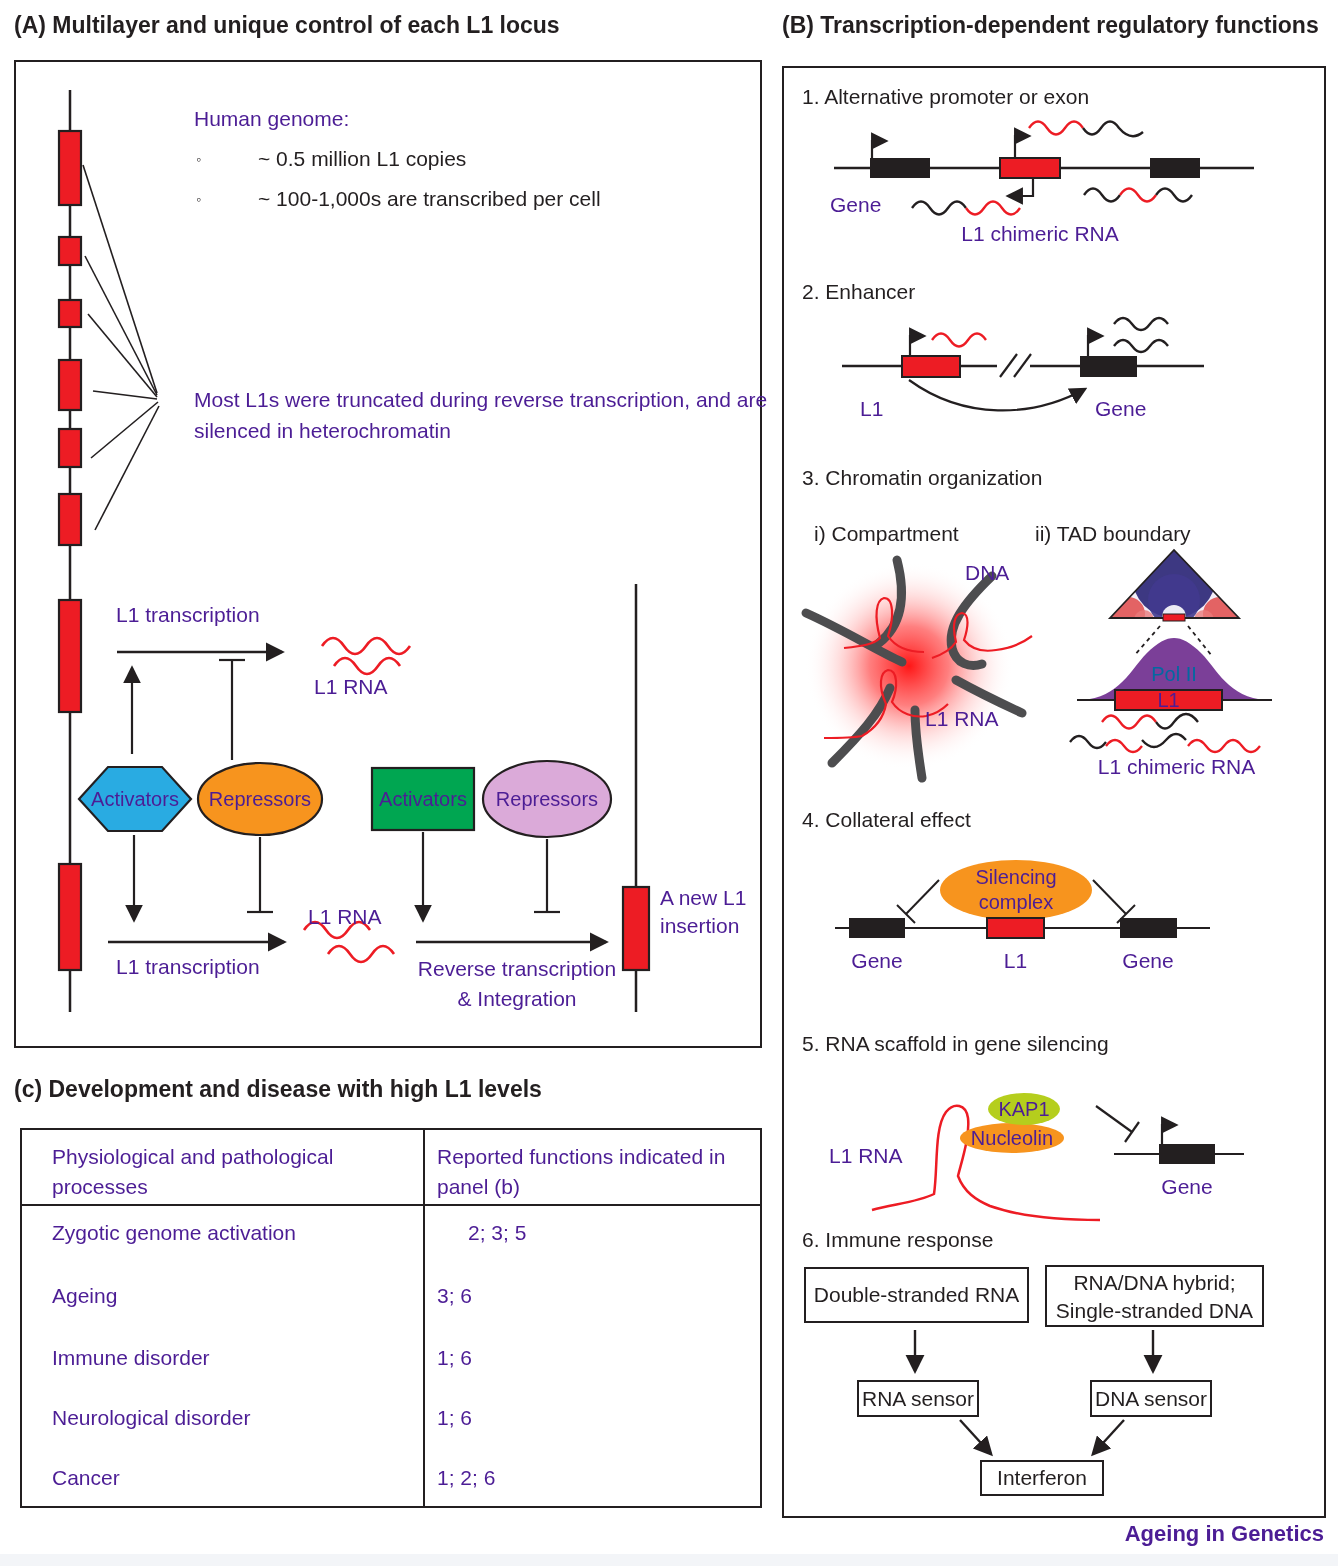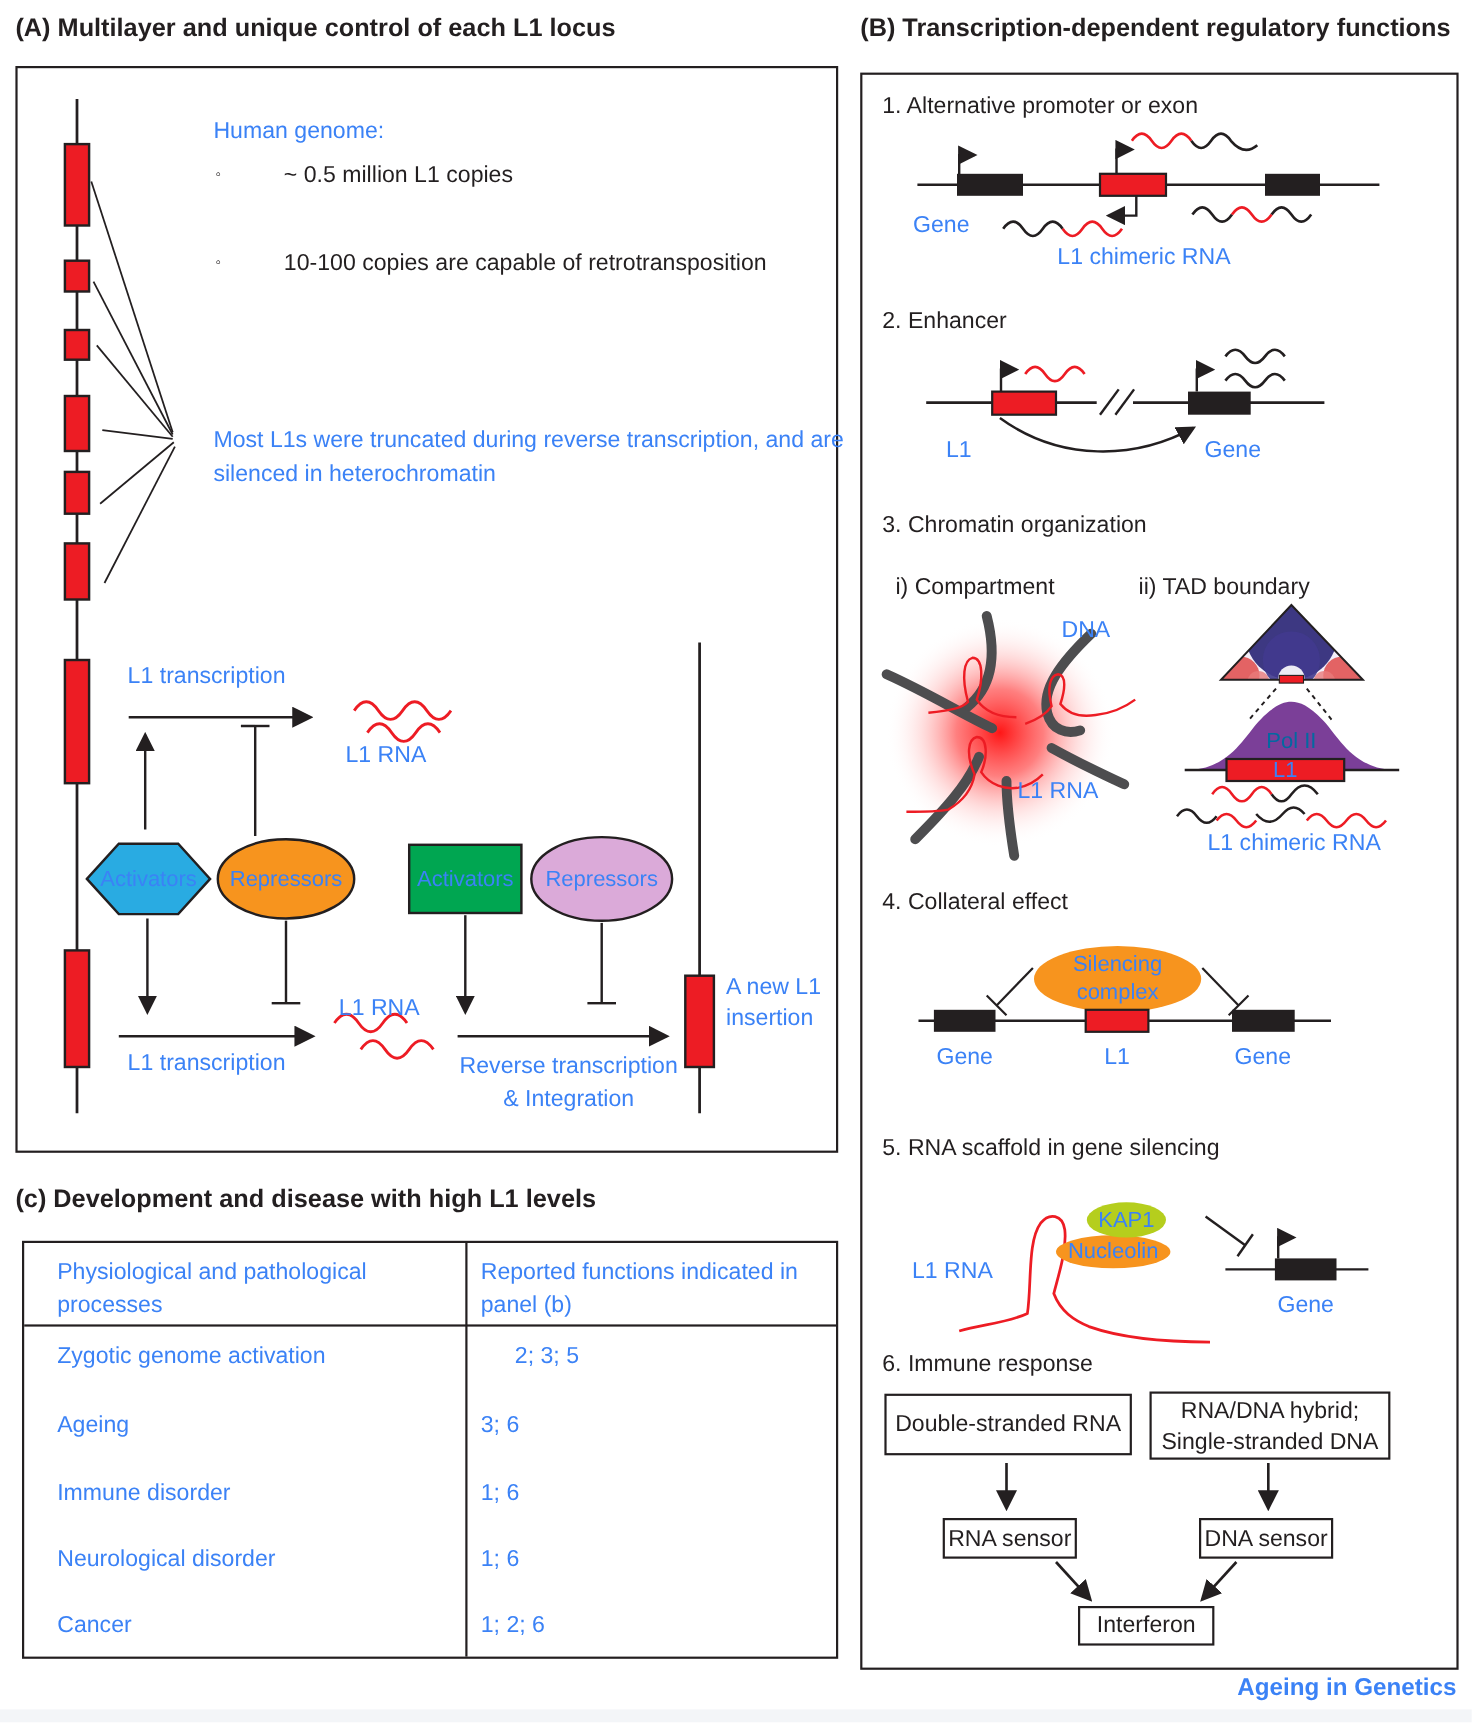--- a/index.html
+++ b/index.html
@@ -1,18 +1,18 @@
 <!DOCTYPE html>
 <html><head>
 <meta charset="utf-8">
 <style>
   html,body{margin:0;padding:0;background:#ffffff;}
   body{width:1338px;height:1566px;position:relative;font-family:"Liberation Sans",sans-serif;color:#231f20;overflow:hidden;}
   .abs{position:absolute;}
-  .lbl{position:absolute;font-size:21px;color:#3b82f6;white-space:nowrap;line-height:1.25;}
+  .lbl{position:absolute;font-size:21px;color:#4c1d95;white-space:nowrap;line-height:1.25;}
   .wrap{white-space:normal;}
   .ctr{text-align:center;}
   .bold{font-weight:bold;}
   .panel-title{position:absolute;font-size:23px;font-weight:bold;white-space:nowrap;}
   .panel-box{position:absolute;border:2px solid #231f20;background:#fff;}
   .boxed{position:absolute;border:2px solid #231f20;font-size:21px;text-align:center;background:#fff;}
   svg{position:absolute;left:0;top:0;}
   .s-head{position:absolute;font-size:21px;white-space:nowrap;}
   .bullet-row{position:absolute;font-size:21px;white-space:nowrap;}
   .bullet-mark{display:inline-block;width:62px;font-size:14px;vertical-align:2px;}
@@ -87,21 +87,21 @@
       <path d="M312,892 q11,-16 22,0 q11,16 22,0 q11,-16 22,0"></path>
     </g>
     <line x1="400" y1="880" x2="590" y2="880" stroke="#231f20" stroke-width="2.4" marker-end="url(#arrA)"></line>
 
     <line x1="620" y1="522" x2="620" y2="950" stroke="#231f20" stroke-width="2.5"></line>
     <rect x="607" y="825" width="26" height="83" stroke="#231f20" stroke-width="2.2" fill="#ed1c24"></rect>
   </svg>
 
   <div class="lbl" style="left:178px;top:44px;">Human genome:</div>
   <div class="bullet-row" style="left:180px;top:85px;"><span class="bullet-mark">◦</span><span>~ 0.5 million L1 copies</span></div>
-  <div class="bullet-row" style="left:180px;top:165px;"><span class="bullet-mark">◦</span><span>10-100 copies are capable of retrotransposition</span></div>
+  <div class="bullet-row" style="left:180px;top:125px;"><span class="bullet-mark">◦</span><span>~ 100-1,000s are transcribed per cell</span></div>
   <div class="lbl wrap" style="left:178px;top:322px;width:575px;line-height:31px;">Most L1s were truncated during reverse transcription, and are silenced in heterochromatin</div>
   <div class="lbl" style="left:100px;top:540px;">L1 transcription</div>
   <div class="lbl" style="left:298px;top:612px;">L1 RNA</div>
   <div class="lbl ctr" style="left:63px;top:725px;width:112px;font-size:20px;">Activators</div>
   <div class="lbl ctr" style="left:180px;top:725px;width:128px;font-size:20px;">Repressors</div>
   <div class="lbl ctr" style="left:356px;top:725px;width:102px;font-size:20px;">Activators</div>
   <div class="lbl ctr" style="left:467px;top:725px;width:128px;font-size:20px;">Repressors</div>
   <div class="lbl" style="left:292px;top:842px;">L1 RNA</div>
   <div class="lbl" style="left:100px;top:892px;">L1 transcription</div>
   <div class="lbl ctr" style="left:388px;top:892px;width:226px;line-height:30px;">

